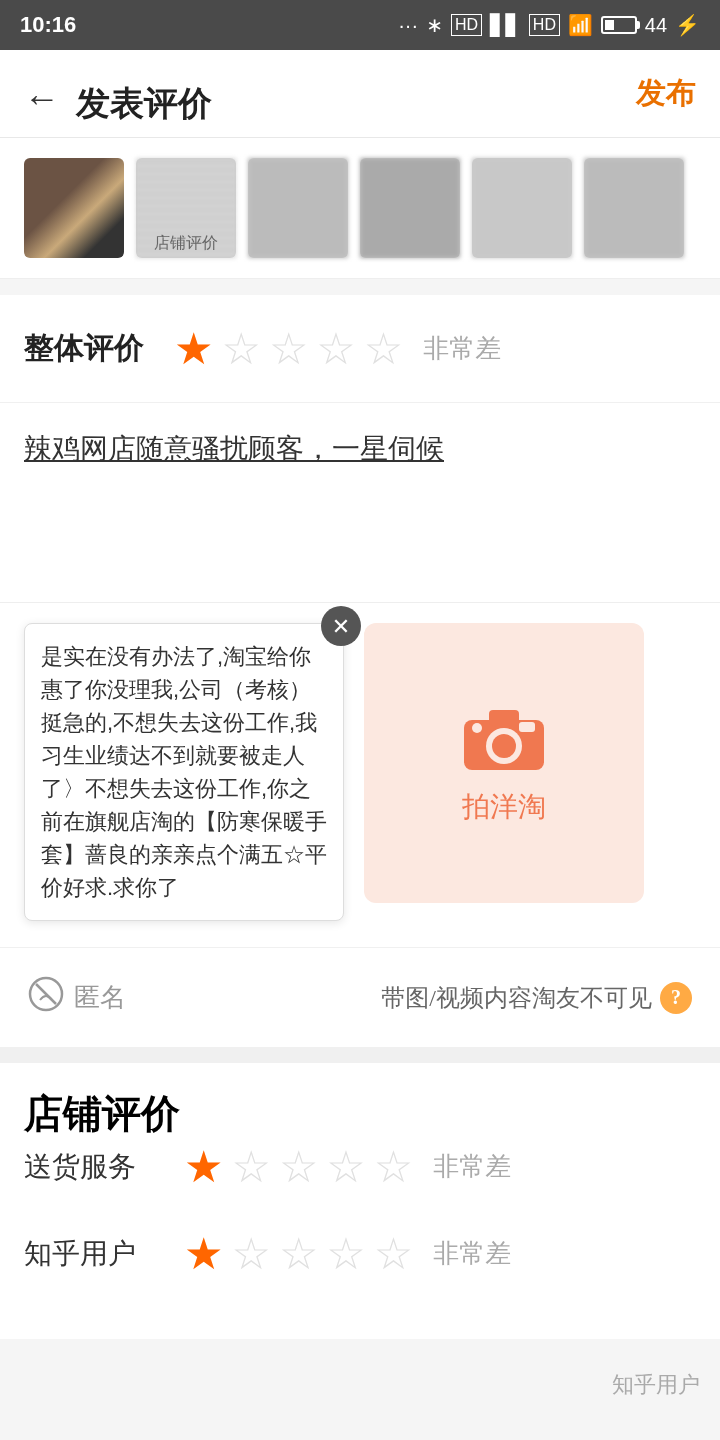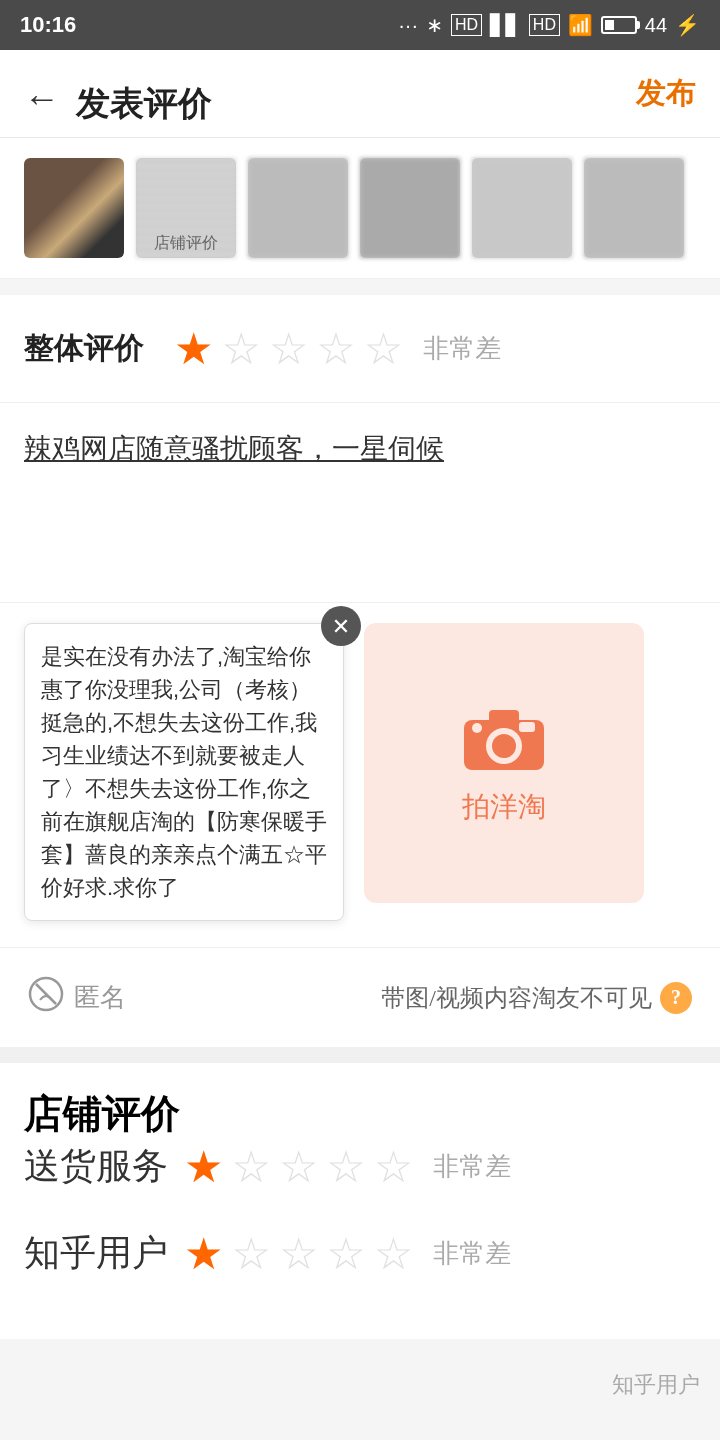--- a/index.html
+++ b/index.html
@@ -302,21 +302,21 @@
       font-size: 39px;
       color: #000000;
       font-weight: bold;
     }
     .shop-rating-item {
       display: flex;
       align-items: center;
       margin-bottom: 36px;
     }
     .shop-rating-label {
-      font-size: 36px;
+      font-size: 28px;
       color: #333;
       min-width: 160px;
       font-weight: 500;
     }
 
     
     .watermark {
       position: fixed;
       bottom: 40px;
       right: 20px;

